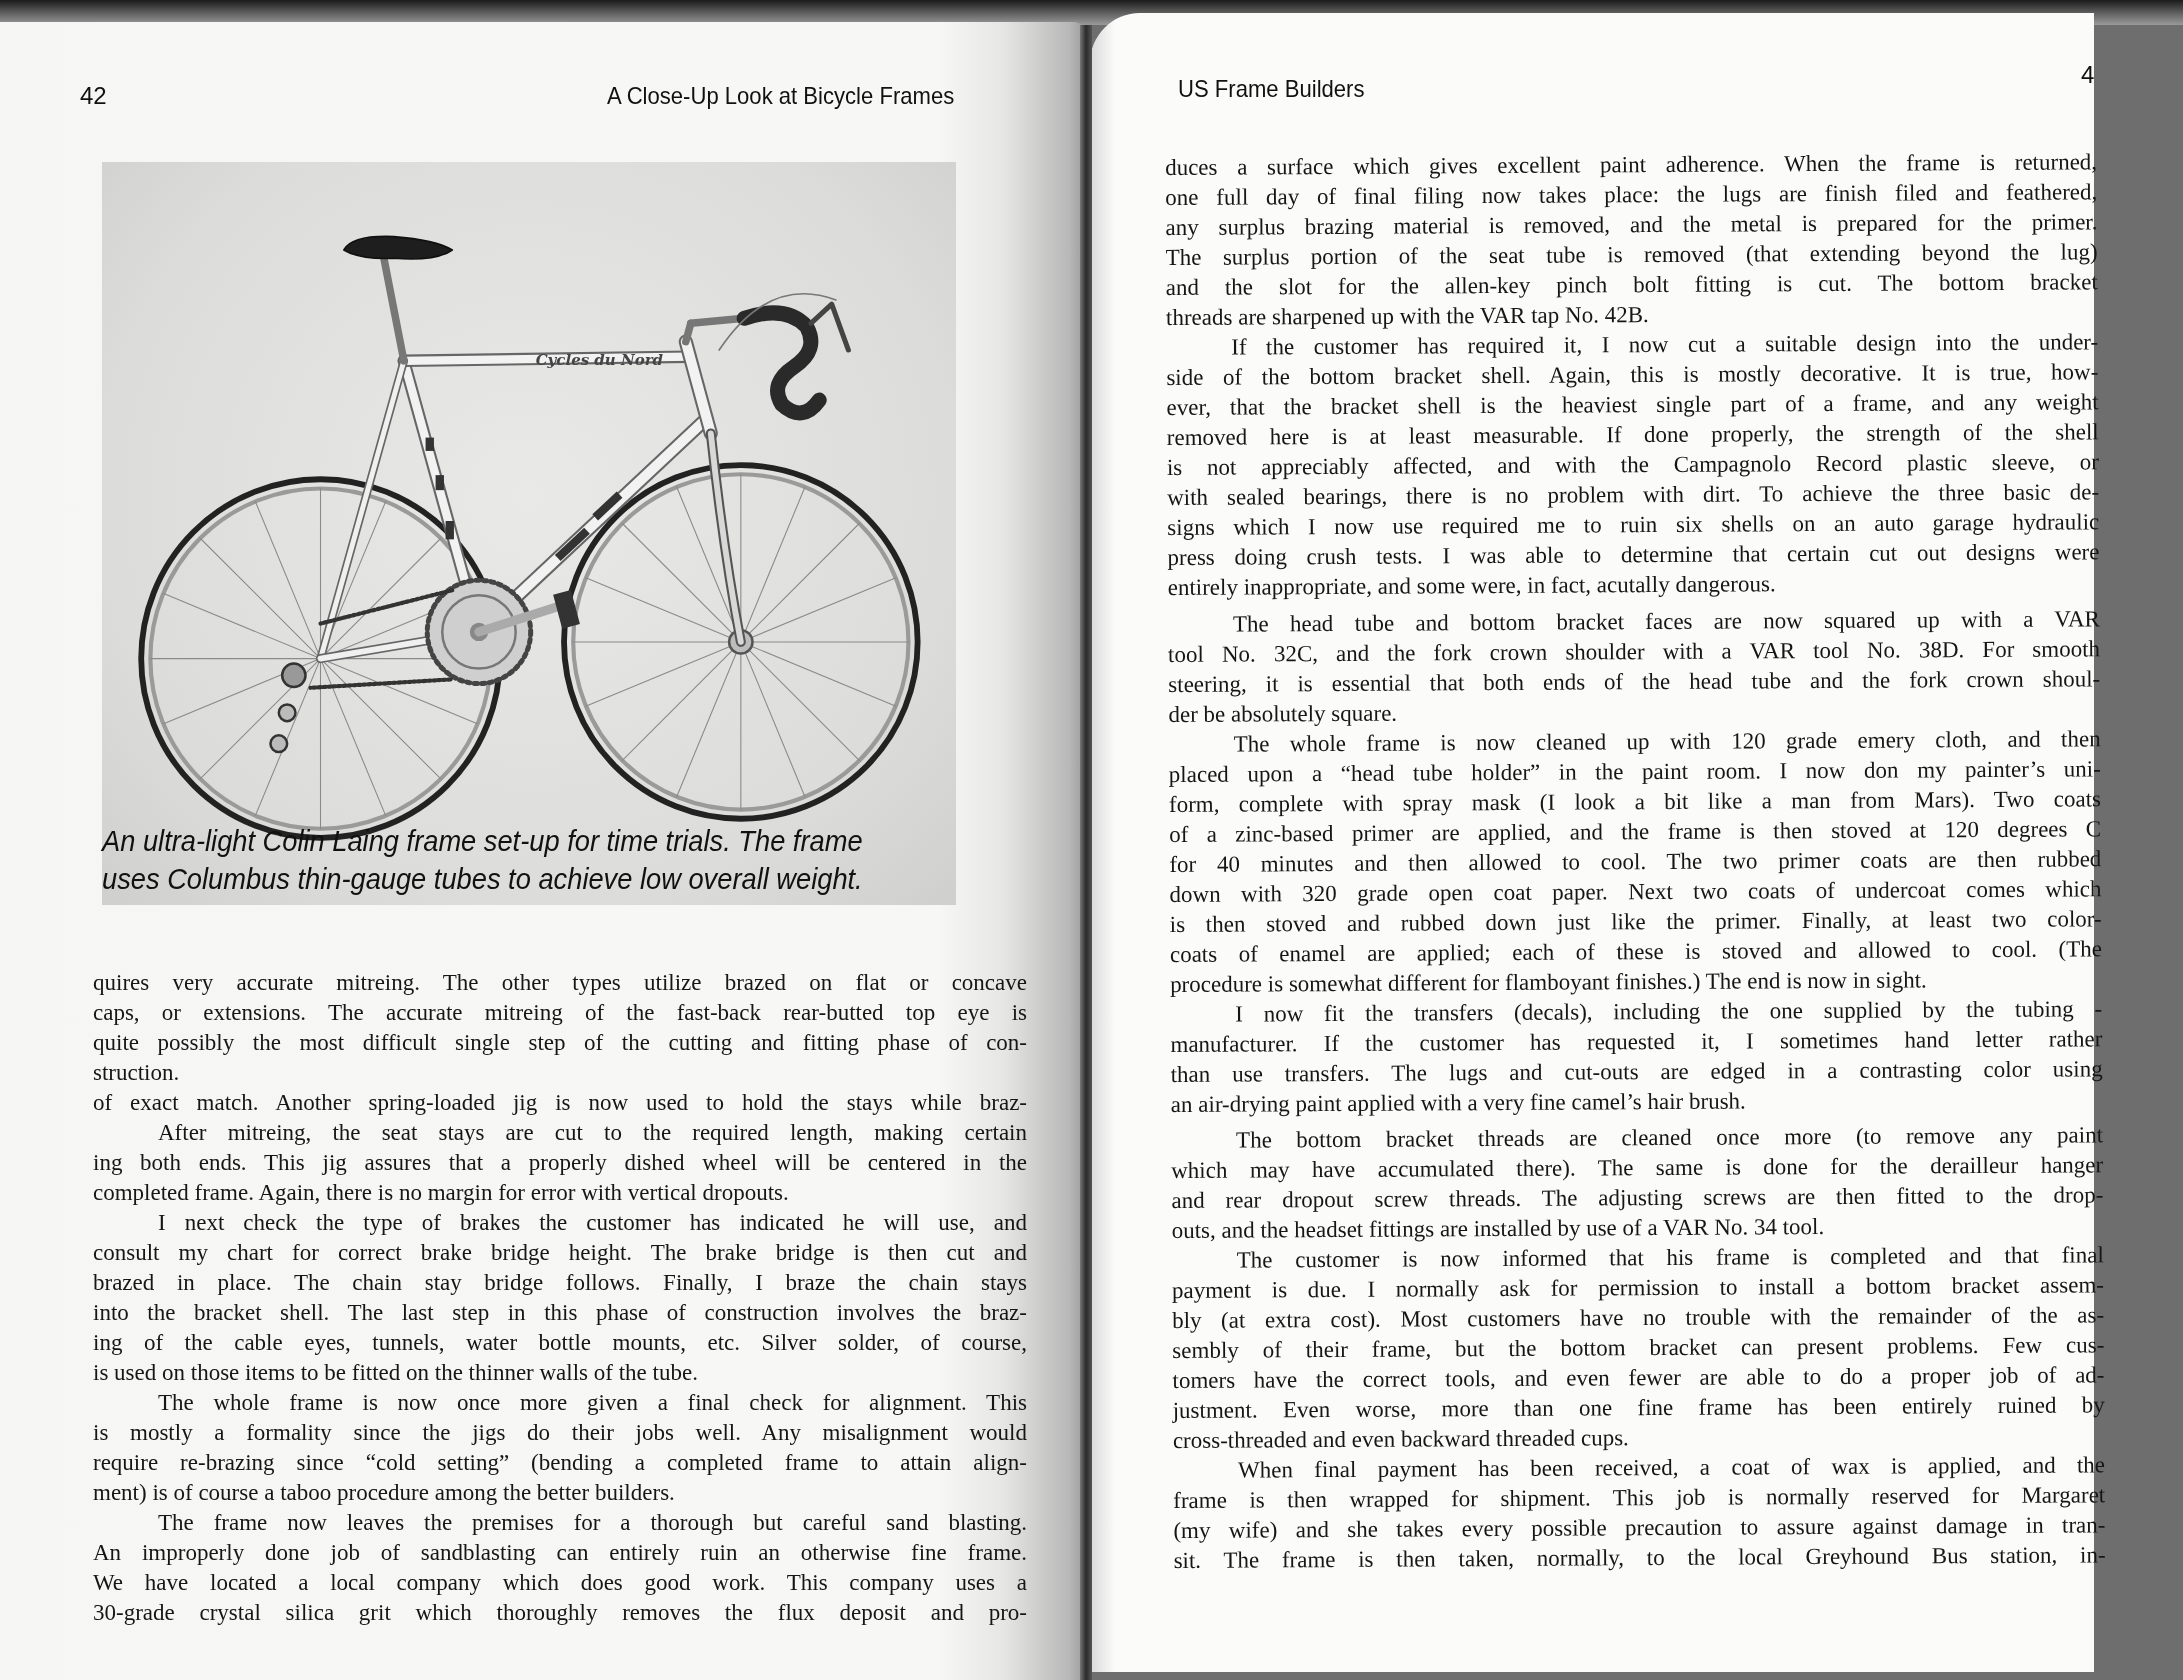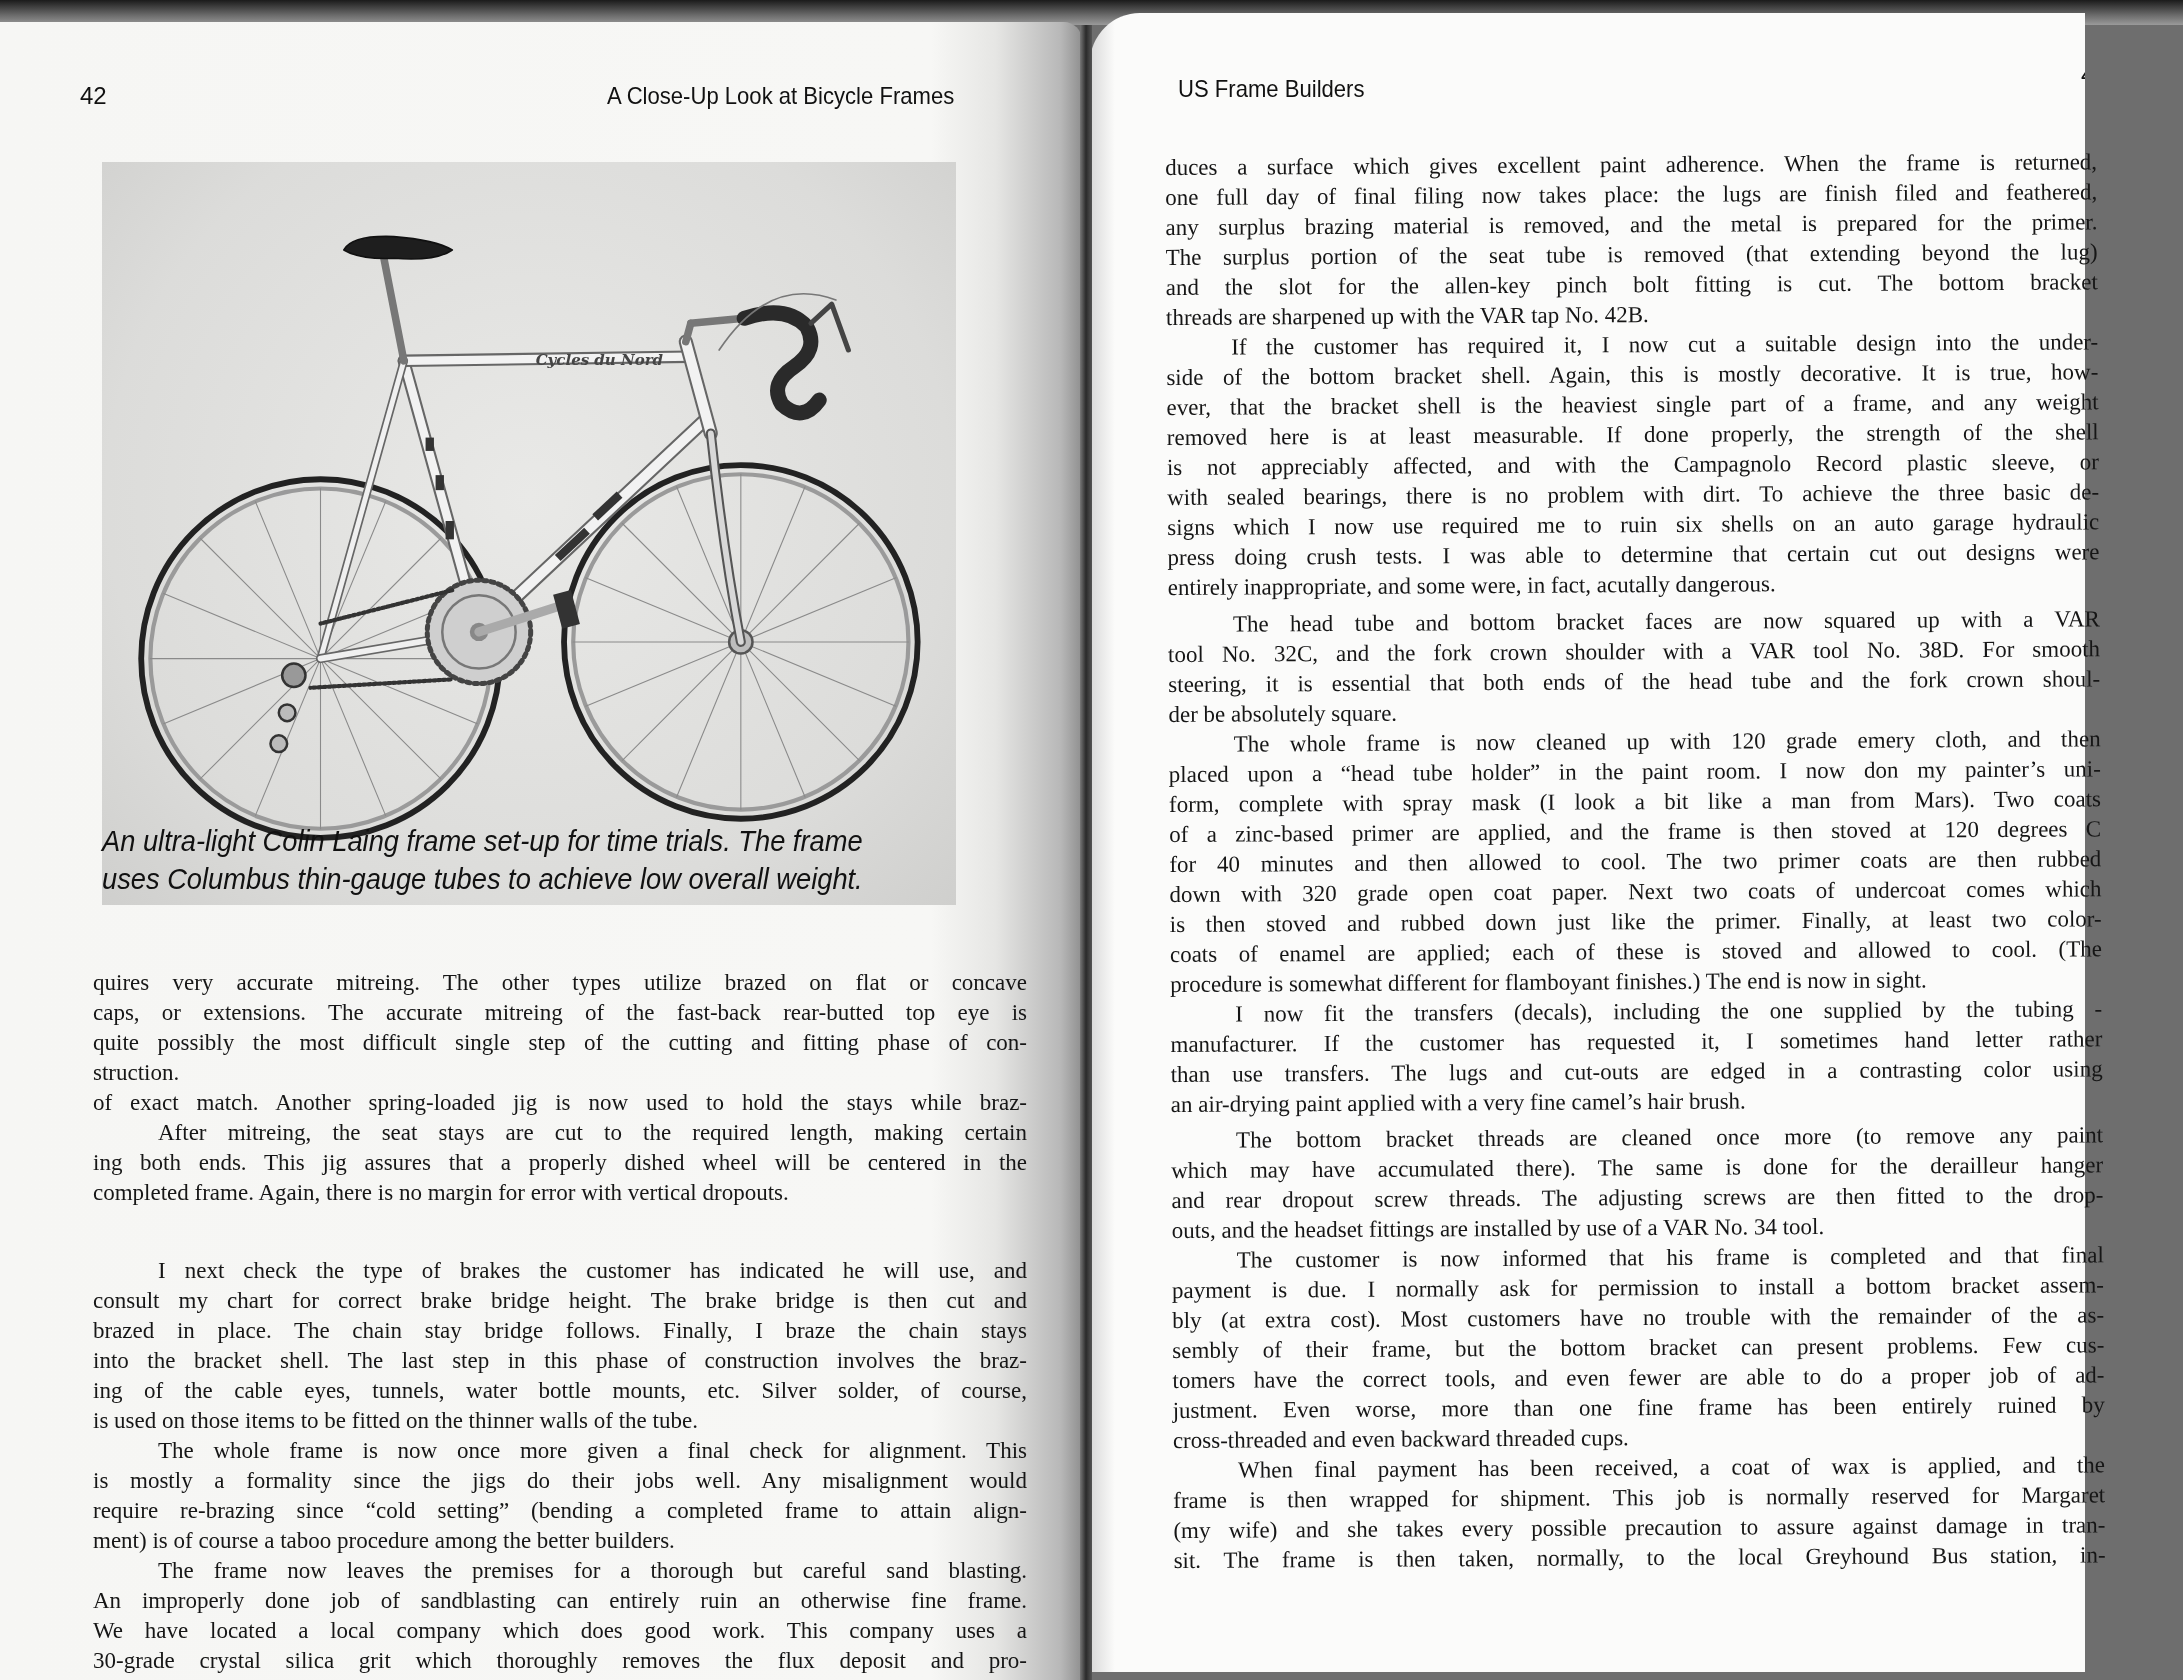--- a/index.html
+++ b/index.html
@@ -4,21 +4,21 @@
 <style>
   html, body { margin:0; padding:0; }
   body {
     width:2183px; height:1681px; position:relative; overflow:hidden;
     background:#6e6e6e;
     font-family:"DejaVu Serif", serif;
     color:#1a1a1a;
   }
   .topbar { position:absolute; left:0; top:0; width:2183px; height:25px;
     background:linear-gradient(#1b1b1b, #6a6a6a 60%, #9a9a9a); }
-  .page { position:absolute; top:21.7px; height:1659px; background:#f7f7f5; overflow:hidden; }
+  .page { position:absolute; top:21.7px; height:1659px; background:#f7f7f5; overflow:hidden;padding-left:9px; }
   .page.left { left:0; width:1082px; border-top-right-radius:18.3px;
     background:linear-gradient(to right, #f6f6f4 0%, #f7f7f5 86%, #e6e6e4 92%, #b8b8b8 98%, #8f8f8f 100%); }
   .page.right { left:1090px; width:995px; top:13.3px; border-top-left-radius:50px;
     background:linear-gradient(to right, #d9d9d9 0%, #fbfbfa 2.5%, #fbfbfa 100%); }
   .spine { position:absolute; left:1080px; top:25px; width:11.7px; height:1656px;
     background:linear-gradient(to right,#777,#2a2a2a 50%,#555); }
 
   .running-head { position:absolute; font-family:"Liberation Sans", sans-serif; font-size:24px;
     transform:scaleX(0.92); transform-origin:left top; color:#111; }
   .folio { position:absolute; font-family:"Liberation Sans", sans-serif; font-size:24px; color:#111; }
@@ -168,21 +168,21 @@
       <span class="line">quite possibly the most difficult single step of the cutting and fitting phase of con-</span>
       <span class="line last">struction.</span>
     </p>
     <p style="text-indent: 0px;">
       <span class="line">of exact match.  Another spring-loaded jig is now used to hold the stays while braz-</span>
       <span class="line" style="padding-left: 65px;">After mitreing, the seat stays are cut to the required length, making certain</span>
       <span class="line">ing both ends.  This jig assures that a properly dished wheel will be centered in the</span>
       <span class="line last">completed frame.  Again, there is no margin for error with vertical dropouts.</span>
     </p>
     <p style="text-indent: 0px;">
-      <span class="line" style="padding-left: 65px; margin-top: 48px;">I next check the type of brakes the customer has indicated he will use, and</span>
+      <span class="line" style="padding-left: 65px;">I next check the type of brakes the customer has indicated he will use, and</span>
       <span class="line">consult my chart for correct brake bridge height.  The brake bridge is then cut and</span>
       <span class="line">brazed in place.  The chain stay bridge follows.  Finally, I braze the chain stays</span>
       <span class="line">into the bracket shell.  The last step in this phase of construction involves the braz-</span>
       <span class="line">ing of the cable eyes, tunnels, water bottle mounts, etc.  Silver solder, of course,</span>
       <span class="line last">is used on those items to be fitted on the thinner walls of the tube.</span>
     </p>
     <p style="text-indent: 0px;">
       <span class="line" style="padding-left: 65px;">The whole frame is now once more given a final check for alignment.  This</span>
       <span class="line">is mostly a formality since the jigs do their jobs well.  Any misalignment would</span>
       <span class="line">require re-brazing since “cold setting” (bending a completed frame to attain align-</span>

